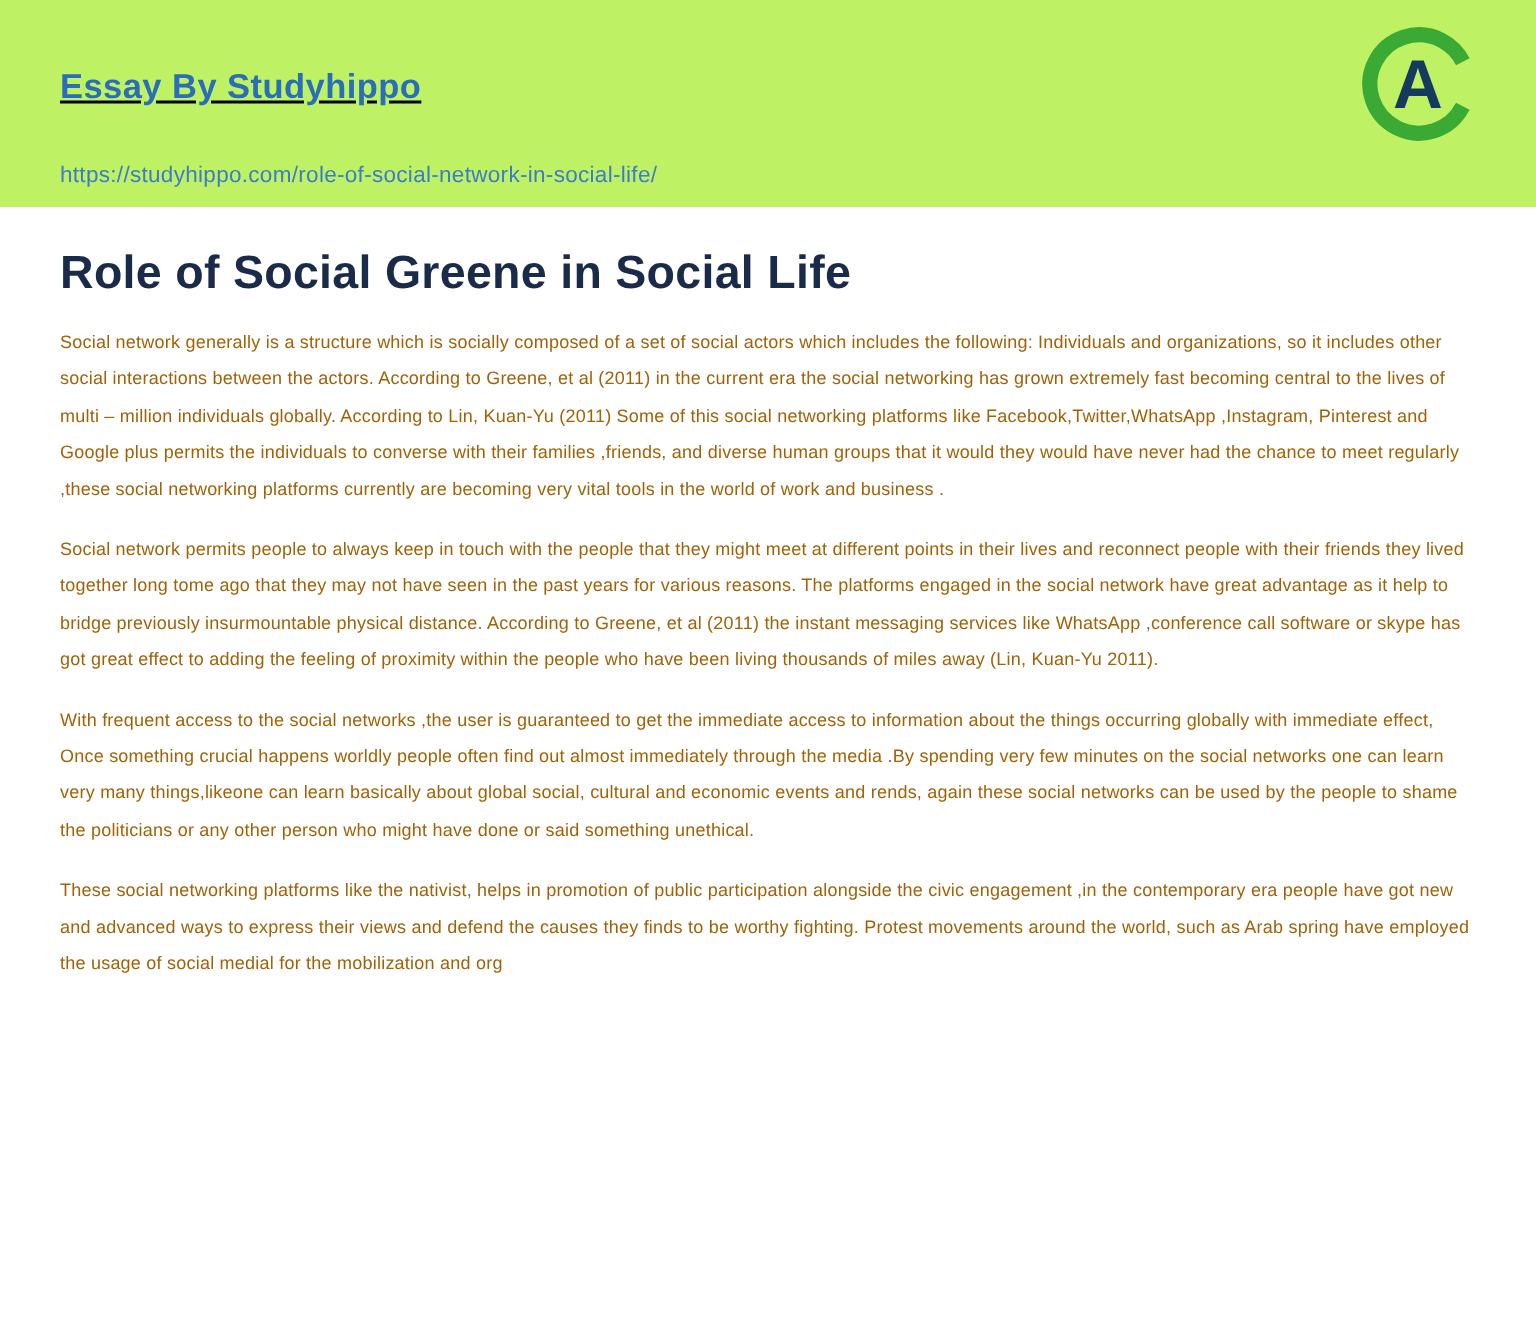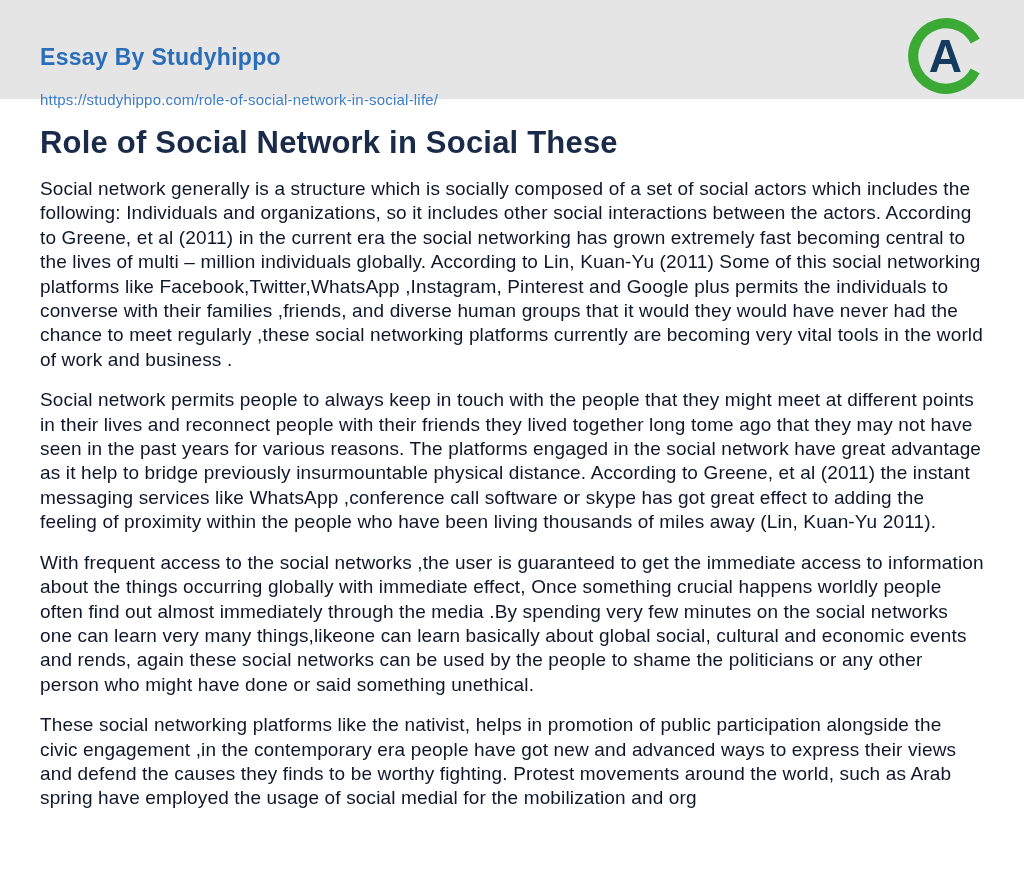--- a/index.html
+++ b/index.html
@@ -11,34 +11,35 @@
     overflow: hidden;
   }
   .page {
     width: 1024px;
     height: 888px;
     background: #ffffff;
     position: relative;
     overflow: hidden;
   }
   .page-header {
-    background: #e5e5e5;
+    background: #bef264;
     padding: 44px 40px 28px 40px;
     position: relative;
-    height: 99px;
+    height: 138px;
+    text-decoration: underline;
   }
   .site-title {
     color: #2a6db8;
     font-size: 23px;
     font-weight: bold;
     letter-spacing: 0.3px;
   }
   .source-url {
     display: inline-block;
-    margin-top: 20px;
+    margin-top: 37px;
     color: #3d7cc9;
     font-size: 15px;
     text-decoration: none;
     letter-spacing: 0.2px;
     cursor: pointer;
   }
   .logo {
     position: absolute;
     top: 17px;
     right: 39px;
@@ -60,22 +61,22 @@
     padding: 26px 40px 0 40px;
   }
   .essay-title {
     color: #1a2b49;
     font-size: 31px;
     font-weight: bold;
     letter-spacing: 0.2px;
     margin-bottom: 16px;
   }
   .essay-paragraph {
-    color: #0f172a;
-    font-size: 19px;
+    color: #a16207;
+    font-size: 12px;
     line-height: 24.4px;
     letter-spacing: 0.15px;
     margin-bottom: 16px;
     max-width: 948px;
   }
 </style>
 </head>
 <body>
 
 <div class="page">
@@ -88,21 +89,21 @@
       <span>
         <svg viewBox="0 0 100 100" aria-hidden="true">
           <circle cx="50" cy="50" r="42" fill="none" stroke="#3aaa35" stroke-width="13" stroke-dasharray="224 40" transform="rotate(27 50 50)"></circle>
         </svg>
       </span>
       <span class="logo-letter">A</span>
     </div>
   </header>
 
   <main class="essay-content">
-    <h1 class="essay-title">Role of Social Network in Social These</h1>
+    <h1 class="essay-title">Role of Social Greene in Social Life</h1>
 
     <p class="essay-paragraph">Social network generally is a structure which is socially composed of a set of social actors which includes the following: Individuals and organizations, so it includes other social interactions between the actors. According to Greene, et al (2011) in the current era the social networking has grown extremely fast becoming central to the lives of multi – million individuals globally. According to Lin, Kuan-Yu (2011) Some of this social networking platforms like Facebook,Twitter,WhatsApp ,Instagram, Pinterest and Google plus permits the individuals to converse with their families ,friends, and diverse human groups that it would they would have never had the chance to meet regularly ,these social networking platforms currently are becoming very vital tools in the world of work and business .</p>
 
 
     <p class="essay-paragraph">Social network permits people to always keep in touch with the people that they might meet at different points in their lives and reconnect people with their friends they lived together long tome ago that they may not have seen in the past years for various reasons. The platforms engaged in the social network have great advantage as it help to bridge previously insurmountable physical distance. According to Greene, et al (2011) the instant messaging services like WhatsApp ,conference call software or skype has got great effect to adding the feeling of proximity within the people who have been living thousands of miles away (Lin, Kuan-Yu 2011).</p>
 
     <p class="essay-paragraph">With frequent access to the social networks ,the user is guaranteed to get the immediate access to information about the things occurring globally with immediate effect, Once something crucial happens worldly people often find out almost immediately through the media .By spending very few minutes on the social networks one can learn very many things,likeone can learn basically about global social, cultural and economic events and rends, again these social networks can be used by the people to shame the politicians or any other person who might have done or said something unethical.</p>
 
     <p class="essay-paragraph">These social networking platforms like the nativist, helps in promotion of public participation alongside the civic engagement ,in the contemporary era people have got new and advanced ways to express their views and defend the causes they finds to be worthy fighting. Protest movements around the world, such as Arab spring have employed the usage of social medial for the mobilization and org</p>
   </main>

